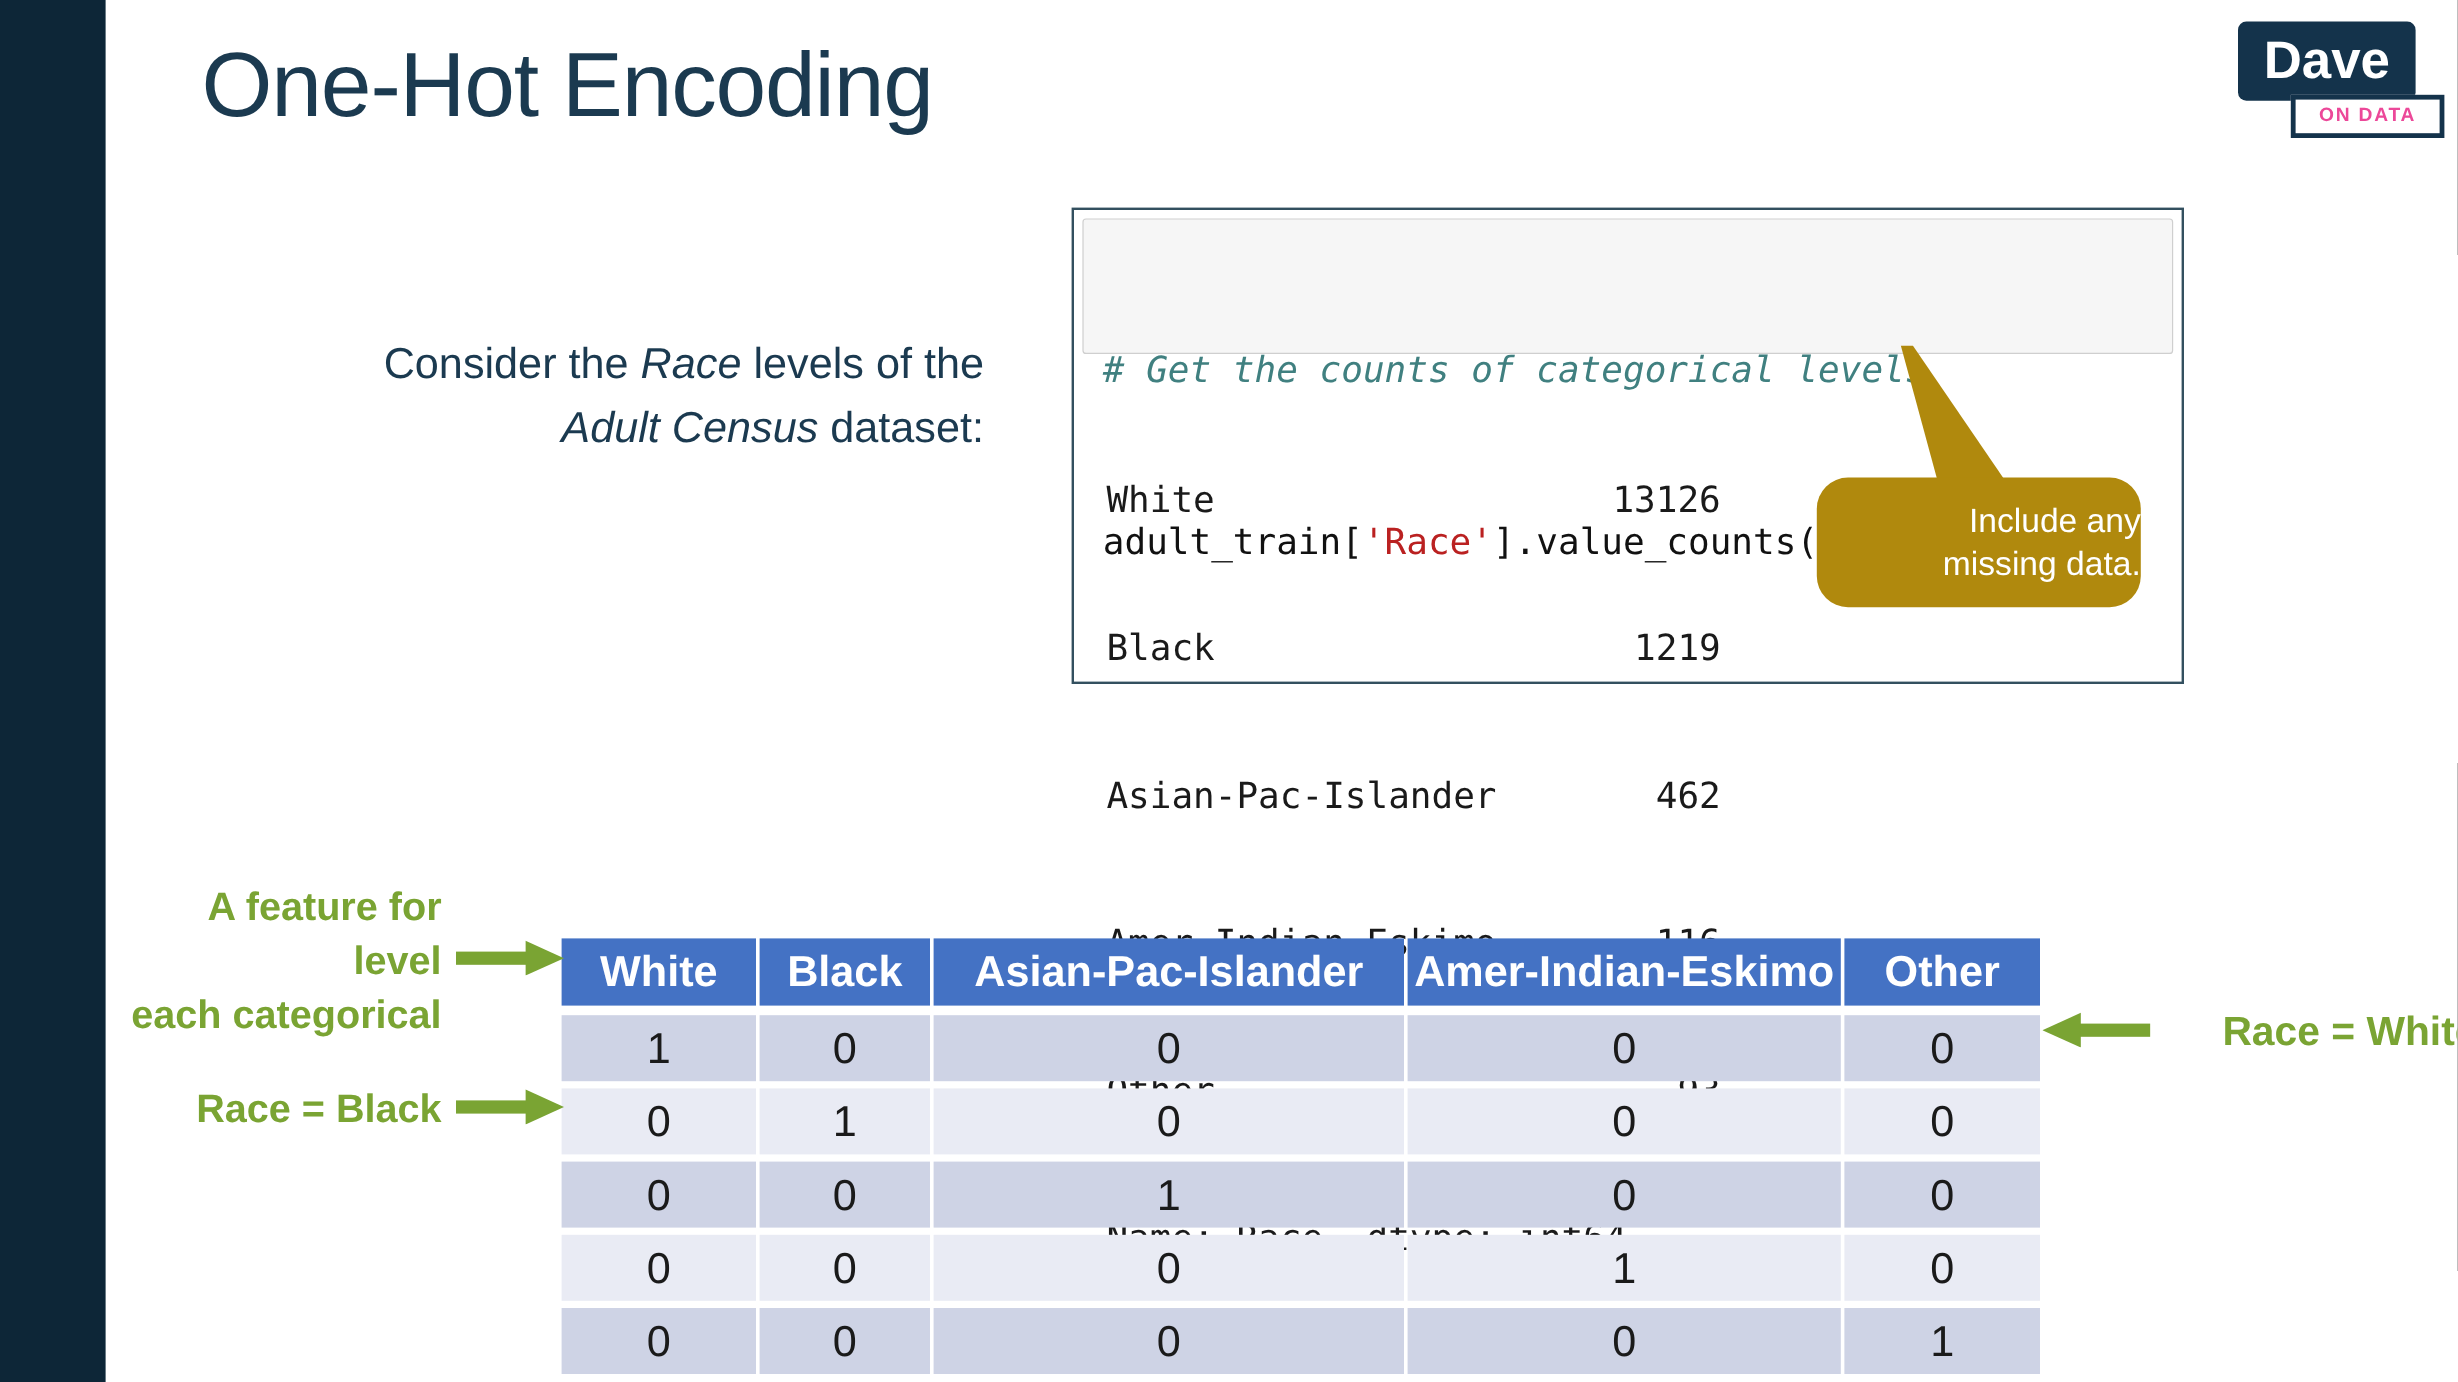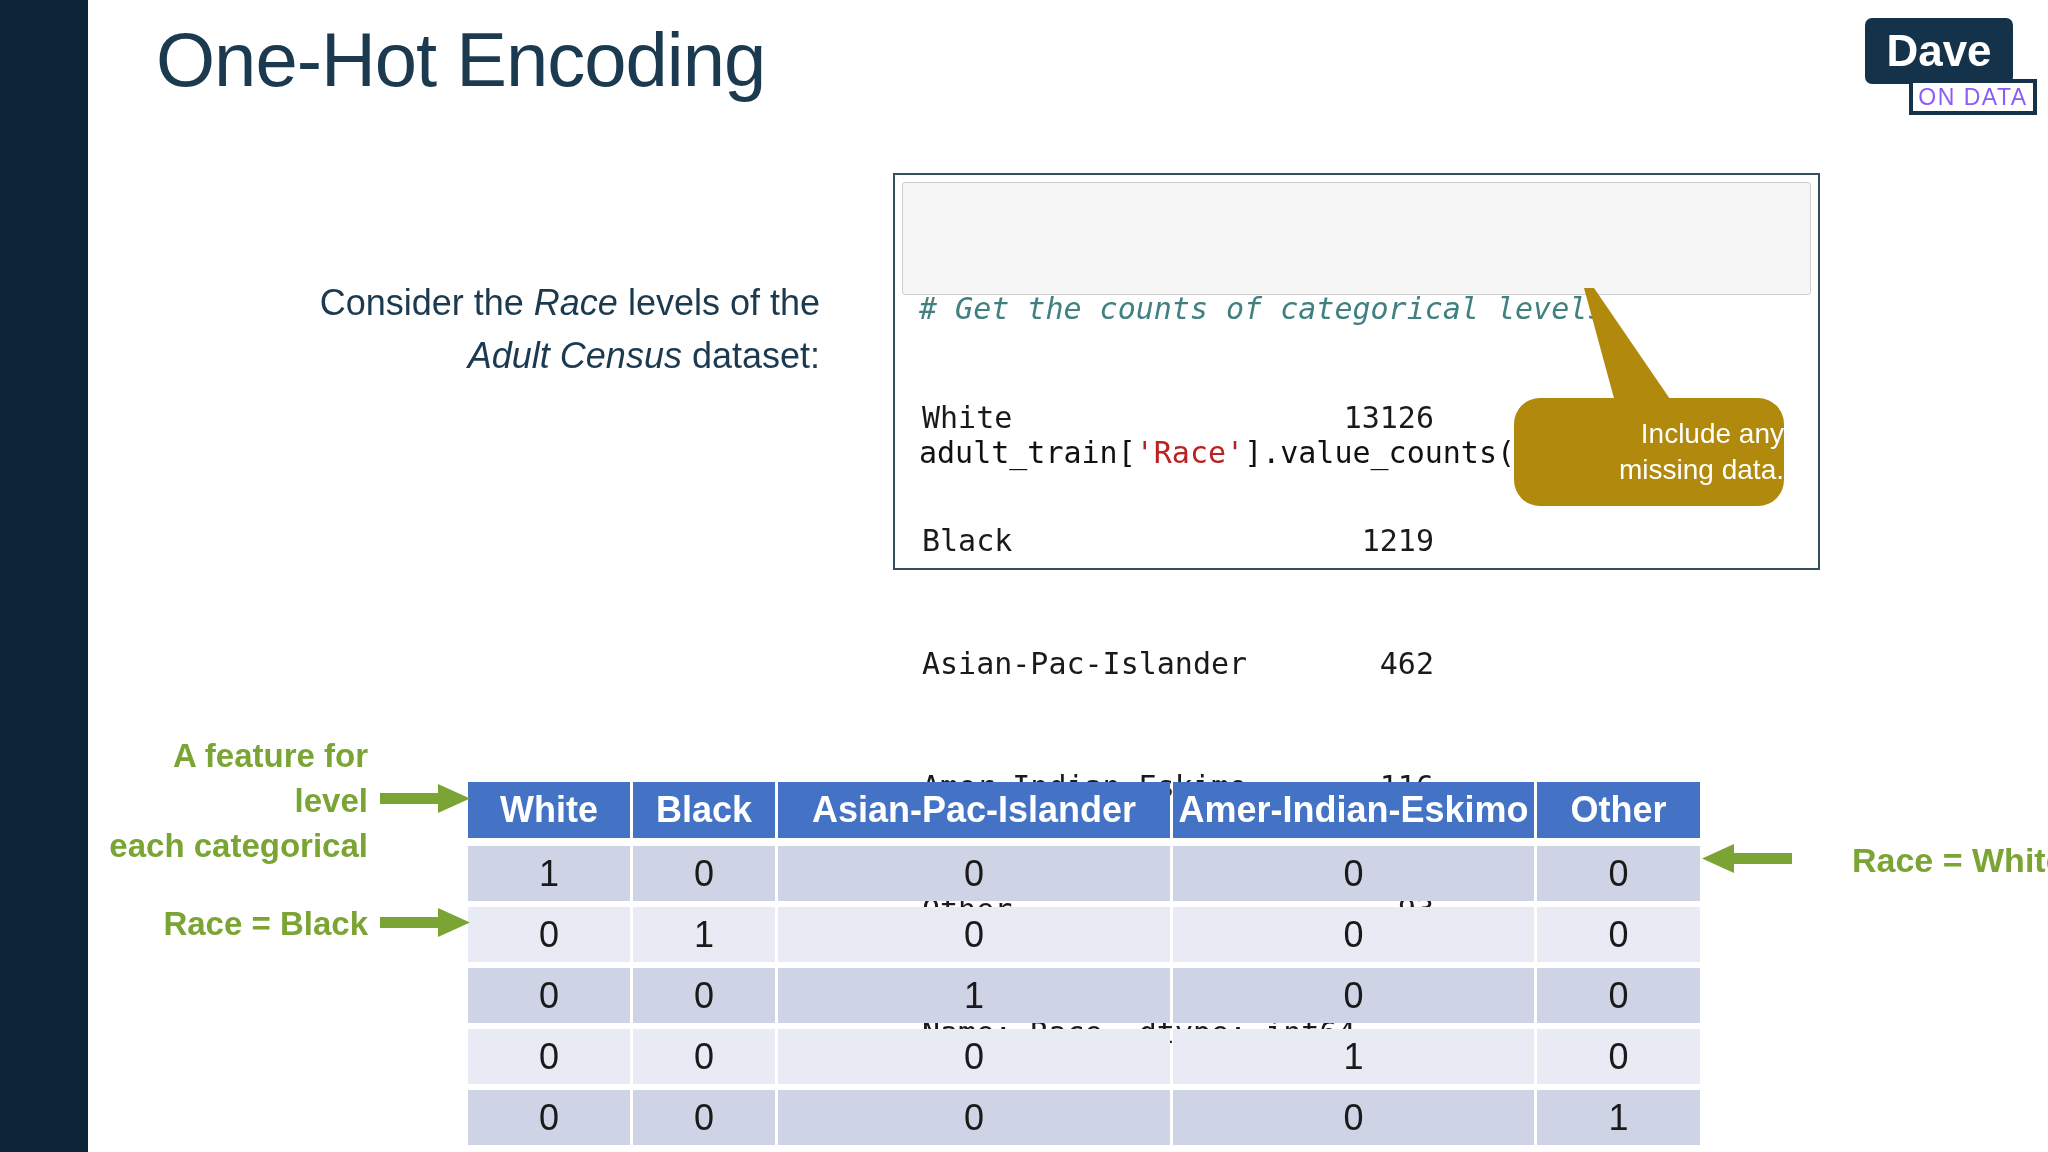--- a/index.html
+++ b/index.html
@@ -11,35 +11,35 @@
     font-family:"Liberation Sans", sans-serif;
     color:#1b3a50;
   }
   .accent-bar{
     position:absolute;left:0;top:0;width:88px;height:1152px;
     background:#0d2637;
   }
   .page-title{
     position:absolute;left:156px;top:16px;
     font-size:76px;font-weight:300;letter-spacing:-1px;
-    color:#1b3a50;margin:0;
+    color:#1b3a50;margin:12px;
   }
   
   .logo{position:absolute;left:1865px;top:18px;width:170px;height:100px;}
   .logo-top{
     position:absolute;left:0;top:0;width:148px;height:66px;
     background:#14334b;border-radius:7px;
     display:flex;align-items:center;justify-content:center;
     color:#ffffff;font-size:44px;font-weight:700;
   }
   .logo-bottom{
     position:absolute;left:44px;top:61px;width:120px;height:28px;
     background:#ffffff;border:4px solid #14334b;
     display:flex;align-items:center;justify-content:center;
-    color:#8b5cf6;font-size:23px;font-weight:400;letter-spacing:1.5px;
+    color:#ec4899;font-size:16px;font-weight:700;letter-spacing:1.5px;
   }
   
   .intro{
     position:absolute;right:1228px;top:276px;width:560px;
     text-align:right;font-size:36px;line-height:53px;color:#1b3a50;
     white-space:nowrap;
   }
   .intro .it{font-style:italic;}
   
   .code-panel{

